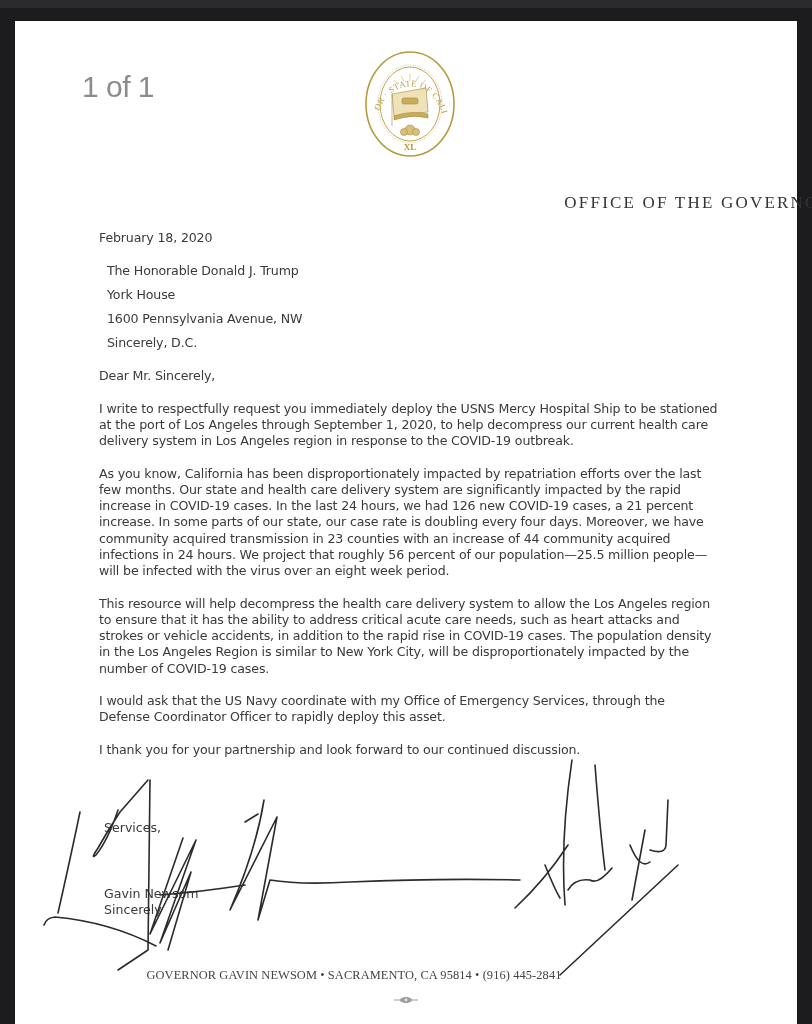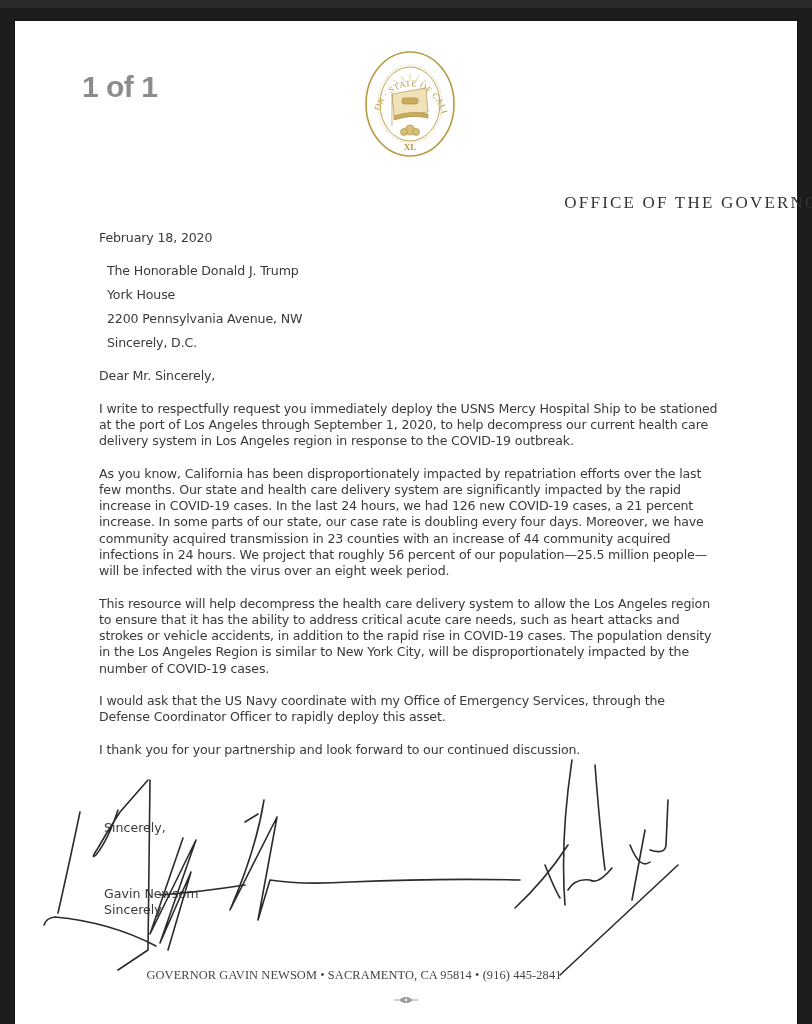--- a/index.html
+++ b/index.html
@@ -14,21 +14,21 @@
       background: #2a2a2c;
     }
     .page {
       position: absolute; left: 15px; top: 21px; width: 782px; height: 1010px;
       background: #ffffff;
       box-shadow: 0 0 2px rgba(0,0,0,0.4);
     }
     .page-indicator {
       position: absolute; left: 82px; top: 70px;
       font-family: "Liberation Sans", sans-serif;
-      font-size: 30px; font-weight: bold; color: #8c8c8c;
+      font-size: 30px; font-weight: normal; color: #8c8c8c;
       letter-spacing: -0.5px;
     }
     .seal {
       position: absolute; left: 356px; top: 44px; width: 108px; height: 120px;
     }
     .office-title {
       position: absolute; left: 0; width: 812px; top: 193px;
       text-align: right;
       font-family: "Liberation Serif", serif;
       font-size: 17px; letter-spacing: 2.2px; color: #333;
@@ -96,32 +96,32 @@
   <text x="54" y="106" text-anchor="middle" font-family="Liberation Serif, serif" font-size="9" font-weight="bold" fill="#b89a3e">XL</text>
 </svg>
 
 <div class="office-title">OFFICE OF THE GOVERNOR</div>
 
 <div class="letter">
   <p>February 18, 2020</p>
   <div class="addr">
     <div>The Honorable Donald J. Trump</div>
     <div>York House</div>
-    <div>2200 Pennsylvania Avenue, NW</div>
+    <div>1600 Pennsylvania Avenue, NW</div>
     <div>Sincerely, D.C.</div>
   </div>
   <p>Dear Mr. Sincerely,</p>
   <p>I write to respectfully request you immediately deploy the USNS Mercy Hospital Ship to be stationed at the port of Los Angeles through September 1, 2020, to help decompress our current health care delivery system in Los Angeles region in response to the COVID-19 outbreak.</p>
   <p>As you know, California has been disproportionately impacted by repatriation efforts over the last few months. Our state and health care delivery system are significantly impacted by the rapid increase in COVID-19 cases.  In the last 24 hours, we had 126 new COVID-19 cases, a 21 percent increase.  In some parts of our state, our case rate is doubling every four days. Moreover, we have community acquired transmission in 23 counties with an increase of 44 community acquired infections in 24 hours. We project that roughly 56 percent of our population—25.5 million people—will be infected with the virus over an eight week period.</p>
   <p>This resource will help decompress the health care delivery system to allow the Los Angeles region to ensure that it has the ability to address critical acute care needs, such as heart attacks and strokes or vehicle accidents, in addition to the rapid rise in COVID-19 cases. The population density in the Los Angeles Region is similar to New York City, will be disproportionately impacted by the number of COVID-19 cases.</p>
   <p>I would ask that the US Navy coordinate with my Office of Emergency Services, through the Defense Coordinator Officer to rapidly deploy this asset.</p>
   <p>I thank you for your partnership and look forward to our continued discussion.</p>
 </div>
 
-<div class="closing">Sincerely,</div>
+<div class="closing">Services,</div>
 <div class="sig-name">
   <div>Gavin Newsom</div>
   <div>Sincerely</div>
 </div>
 
 <svg class="signatures" viewBox="0 0 812 1024">
   <g fill="none" stroke="#2b2b2b" stroke-width="1.6" stroke-linecap="round" stroke-linejoin="round">
 
     <path d="M 80 812 Q 70 860 58 913 M 44 925 Q 46 918 55 917 Q 110 922 156 946 M 118 810 Q 108 840 96 855 Q 90 860 98 848 Q 108 830 120 812 L 148 780"></path>
     <path d="M 150 780 L 148 950 L 118 970"></path>

